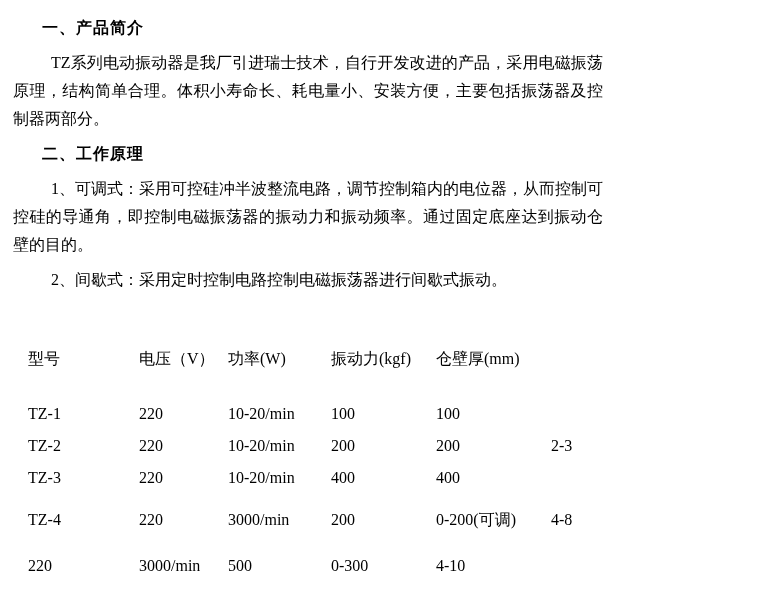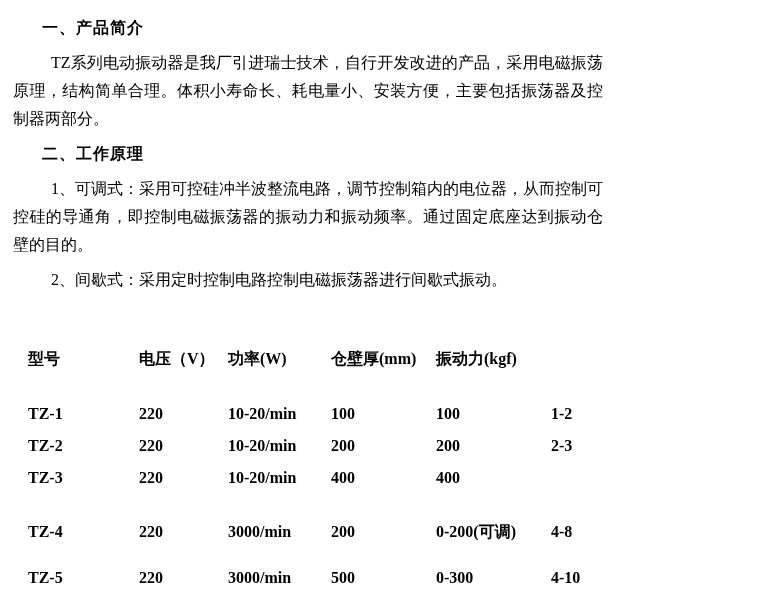--- a/index.html
+++ b/index.html
@@ -41,23 +41,22 @@
   .t-row {
     display: grid;
     grid-template-columns: 111px 89px 103px 105px 115px 1fr;
     line-height: 32px;
   }
   .t-head {
     margin-bottom: 23px;
   }
   .t-row .cell {
     white-space: nowrap;
-    font-weight: bold;
   }
-  .gap-before-4 { margin-top: 22px; }
+  .gap-before-4 { margin-top: 10px; }
   .gap-before-5 { margin-top: 14px; }
 </style>
 </head>
 <body>
 
 <div class="doc">
 
   <div class="sec-heading">一、产品简介</div>
   <p class="para">TZ系列电动振动器是我厂引进瑞士技术，自行开发改进的产品，采用电磁振荡原理，结构简单合理。体积小寿命长、耗电量小、安装方便，主要包括振荡器及控制器两部分。</p>
 
@@ -65,31 +64,30 @@
   <p class="para">1、可调式：采用可控硅冲半波整流电路，调节控制箱内的电位器，从而控制可控硅的导通角，即控制电磁振荡器的振动力和振动频率。通过固定底座达到振动仓壁的目的。</p>
   <p class="para">2、间歇式：采用定时控制电路控制电磁振荡器进行间歇式振动。</p>
 
 
   <div class="tech-table">
 
     <div class="t-row t-head">
       <div class="cell">型号</div>
       <div class="cell">电压（V）</div>
       <div class="cell">功率(W)</div>
+      <div class="cell">振动力(kgf)</div>
       <div class="cell">仓壁厚(mm)</div>
-      <div class="cell">振动力(kgf)</div>
     </div>
 
     <div class="t-row">
       <div class="cell">TZ-1</div>
       <div class="cell">220</div>
       <div class="cell">10-20/min</div>
       <div class="cell">100</div>
       <div class="cell">100</div>
-      <div class="cell">1-2</div>
     </div>
 
     <div class="t-row">
       <div class="cell">TZ-2</div>
       <div class="cell">220</div>
       <div class="cell">10-20/min</div>
       <div class="cell">200</div>
       <div class="cell">200</div>
       <div class="cell">2-3</div>
     </div>
@@ -105,21 +103,20 @@
     <div class="t-row gap-before-4">
       <div class="cell">TZ-4</div>
       <div class="cell">220</div>
       <div class="cell">3000/min</div>
       <div class="cell">200</div>
       <div class="cell">0-200(可调)</div>
       <div class="cell">4-8</div>
     </div>
 
     <div class="t-row gap-before-5">
-      <div class="cell">TZ-5</div>
       <div class="cell">220</div>
       <div class="cell">3000/min</div>
       <div class="cell">500</div>
       <div class="cell">0-300</div>
       <div class="cell">4-10</div>
     </div>
 
   </div>
 </div>
 

